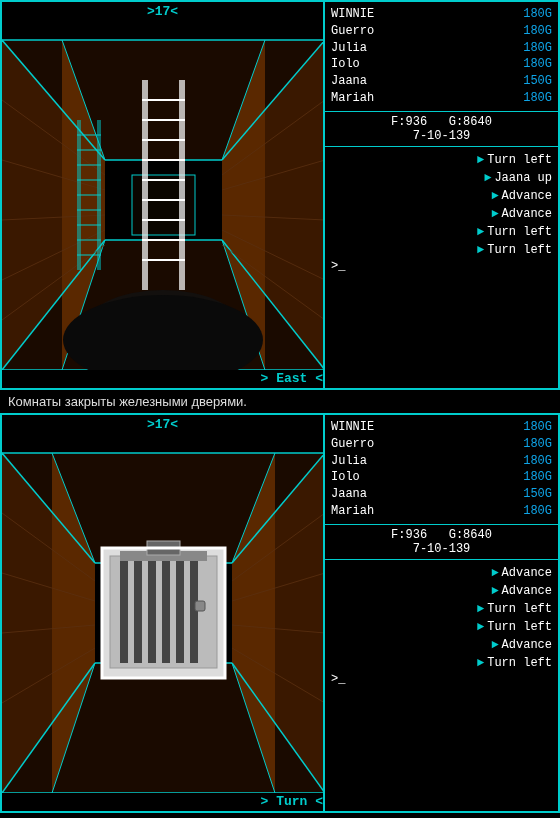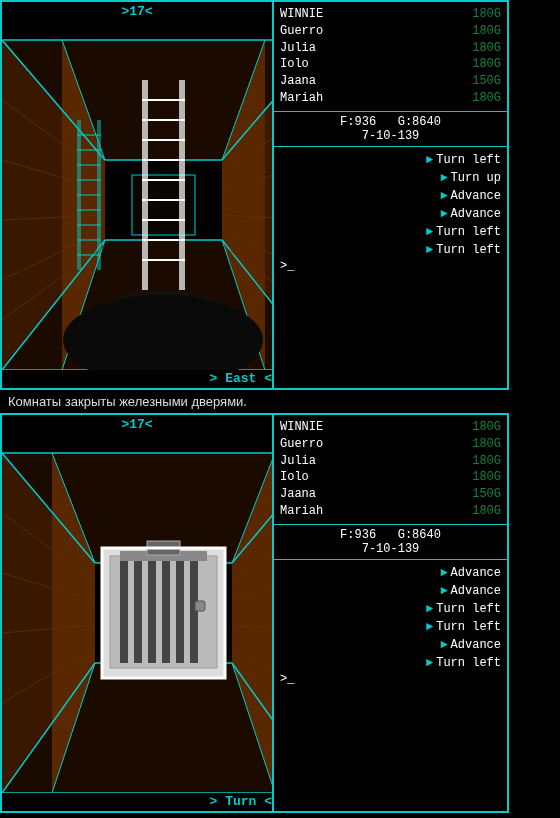--- a/index.html
+++ b/index.html
@@ -13,21 +13,21 @@
 
     .game-section {
       display: flex;
       flex-direction: row;
       width: 560px;
       height: 390px;
       position: relative;
     }
 
     .viewport-panel {
-      width: 274px;
+      width: 325px;
       height: 390px;
       background: #000;
       border: 2px solid #00cccc;
       position: relative;
       overflow: hidden;
     }
 
     .level-indicator {
       position: absolute;
       top: 0;
@@ -76,21 +76,21 @@
     .stat-row {
       display: flex;
       justify-content: space-between;
       color: #fff;
       font-size: 12px;
       line-height: 1.4;
       font-family: 'Courier New', monospace;
     }
 
     .stat-name { color: #fff; }
-    .stat-gold { color: #15803d; }
+    .stat-gold { color: #0ea5e9; }
 
     .info-box {
       padding: 3px 11px;
       border-bottom: 1px solid #00cccc;
       color: #fff;
       font-size: 12px;
       font-family: 'Courier New', monospace;
       text-align: center;
     }
 
@@ -248,21 +248,21 @@
         <span class="stat-name">Mariah</span>
         <span class="stat-gold">180G</span>
       </div>
     </div>
     <div class="info-box">
       <div>F:936&nbsp;&nbsp;&nbsp;G:8640</div>
       <div>7-10-139</div>
     </div>
     <div class="commands-box">
       <div class="cmd-item">Turn left</div>
-      <div class="cmd-item">Turn up</div>
+      <div class="cmd-item">Jaana up</div>
       <div class="cmd-item">Advance</div>
       <div class="cmd-item">Advance</div>
       <div class="cmd-item">Turn left</div>
       <div class="cmd-item">Turn left</div>
       <div class="prompt">&gt;_</div>
     </div>
   </div>
 </div>
 
 <div class="separator">Комнаты закрыты железными дверями.</div>

